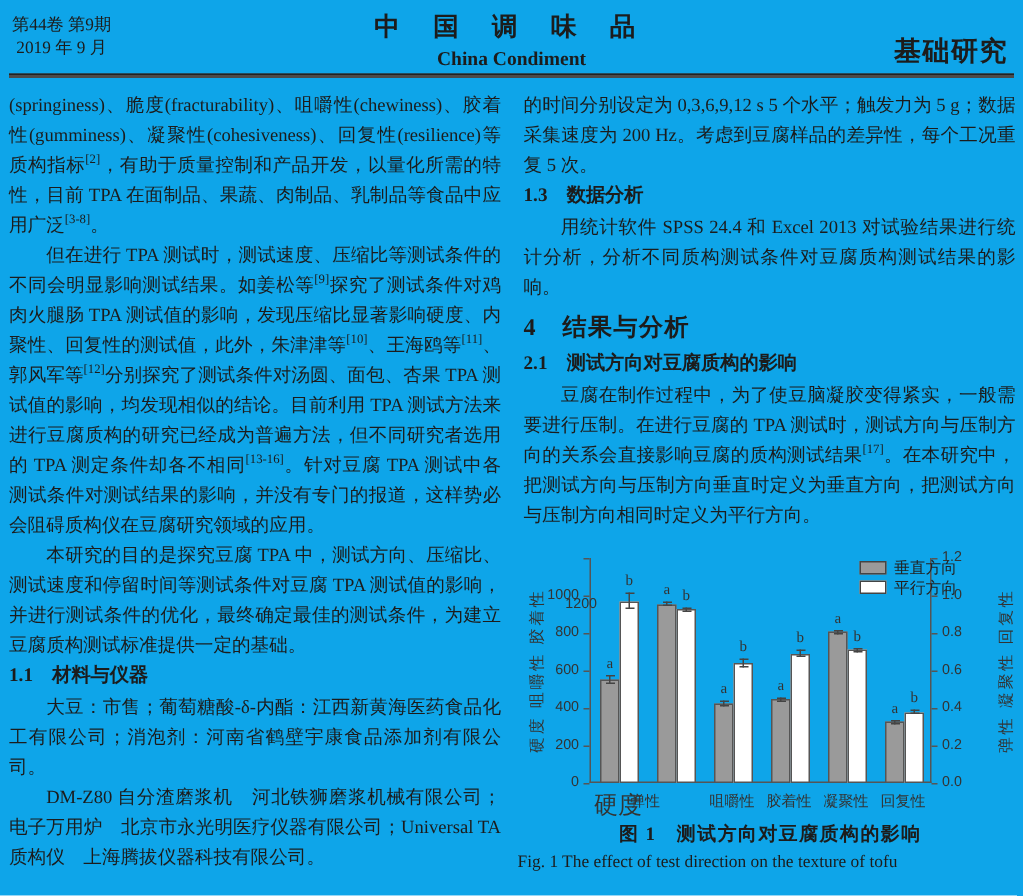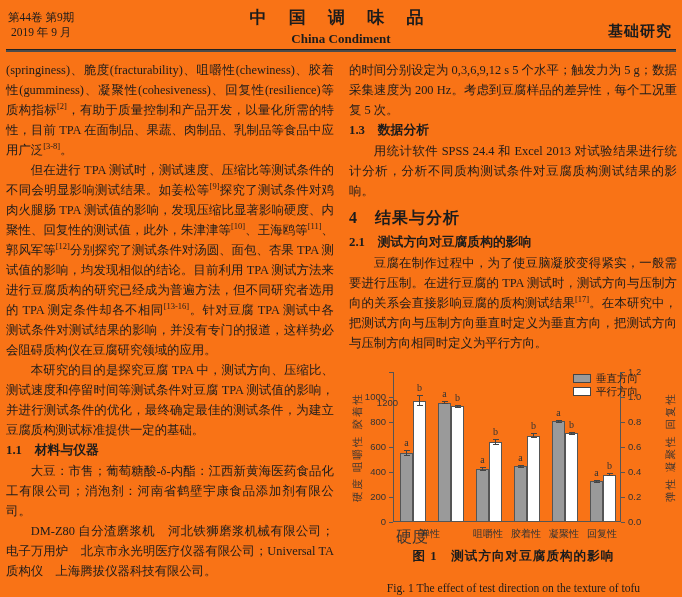--- a/index.html
+++ b/index.html
@@ -1,28 +1,28 @@
 <!DOCTYPE html>
 <html><head>
 <meta charset="utf-8">
 <style>
   * { margin:0; padding:0; box-sizing:border-box; }
   html,body { background:#fff; }
   .page {
     position:relative; width:682px; height:597px; overflow:hidden;
-    background:#f97316; color:#1c1c1c;
+    background:#0ea5e9; color:#1c1c1c;
     font-family:"Liberation Serif","DejaVu Serif",serif;
   }
   
   .hdr { position:absolute; top:6px; left:8px; right:8px; height:40px; }
   .hdr-left { position:absolute; left:0; top:4px; font-size:11.5px; line-height:15px; text-align:center; }
   .hdr-center { position:absolute; left:0; right:0; top:0; text-align:center; }
   .journal-cn { font-size:17px; font-weight:bold; letter-spacing:9px; }
   .journal-en { font-size:13px; font-weight:bold; margin-top:2px; }
-  .hdr-right { position:absolute; right:2px; top:16px; font-size:15px; font-weight:bold; letter-spacing:1px; }
+  .hdr-right { position:absolute; right:2px; top:16px; font-size:18px; font-weight:bold; letter-spacing:1px; }
   .hdr-rule { position:absolute; top:49px; left:6px; right:6px; height:3px; background:#4b4b4b; border-top:1px solid #222; }
   
   .col { position:absolute; top:60px; width:328px; }
   .col-left { left:6px; }
   .col-right { left:349px; height:300px; overflow:hidden; }
   .col p { font-size:12.4px; line-height:20px; text-align:justify; }
   .col p.ind { text-indent:2em; }
   .sec-head { font-size:16px; font-weight:bold; letter-spacing:1px; margin:7px 0 5px; }
   .sub-head { font-size:12.8px; font-weight:bold; margin:2px 0 2px; }
   sup { font-size:8.5px; vertical-align:super; line-height:0; }
@@ -32,21 +32,21 @@
   .plot {
     position:absolute; left:48px; top:10px; width:228px; height:150px;
     border-left:1px solid #555; border-bottom:1px solid #555; border-right:1px solid #555;
   }
   .ylab { position:absolute; font-size:10.5px; color:#333; white-space:nowrap; letter-spacing:2px;
           transform:translate(-50%,-50%) rotate(-90deg); }
   .ylab-left { left:13px; top:85px; }
   .ylab-right { left:326px; top:85px; }
   .cap-cn { position:absolute; top:186px; left:0; width:100%; text-align:center;
             font-size:12.6px; font-weight:bold; font-family:"Liberation Serif",serif; letter-spacing:1px; }
-  .cap-en { position:absolute; top:220px; left:0; width:100%; text-align:center;
+  .cap-en { position:absolute; top:206px; left:0; width:100%; text-align:left;
             font-size:11.6px; font-family:"Liberation Serif",serif; }
   .cap-note { position:absolute; top:219px; left:2px; right:0; font-size:12.2px;
               text-align:justify; font-family:"Liberation Serif",serif; }
 </style>
 </head>
 <body>
 
 <div class="page">
 
   <div class="hdr">

